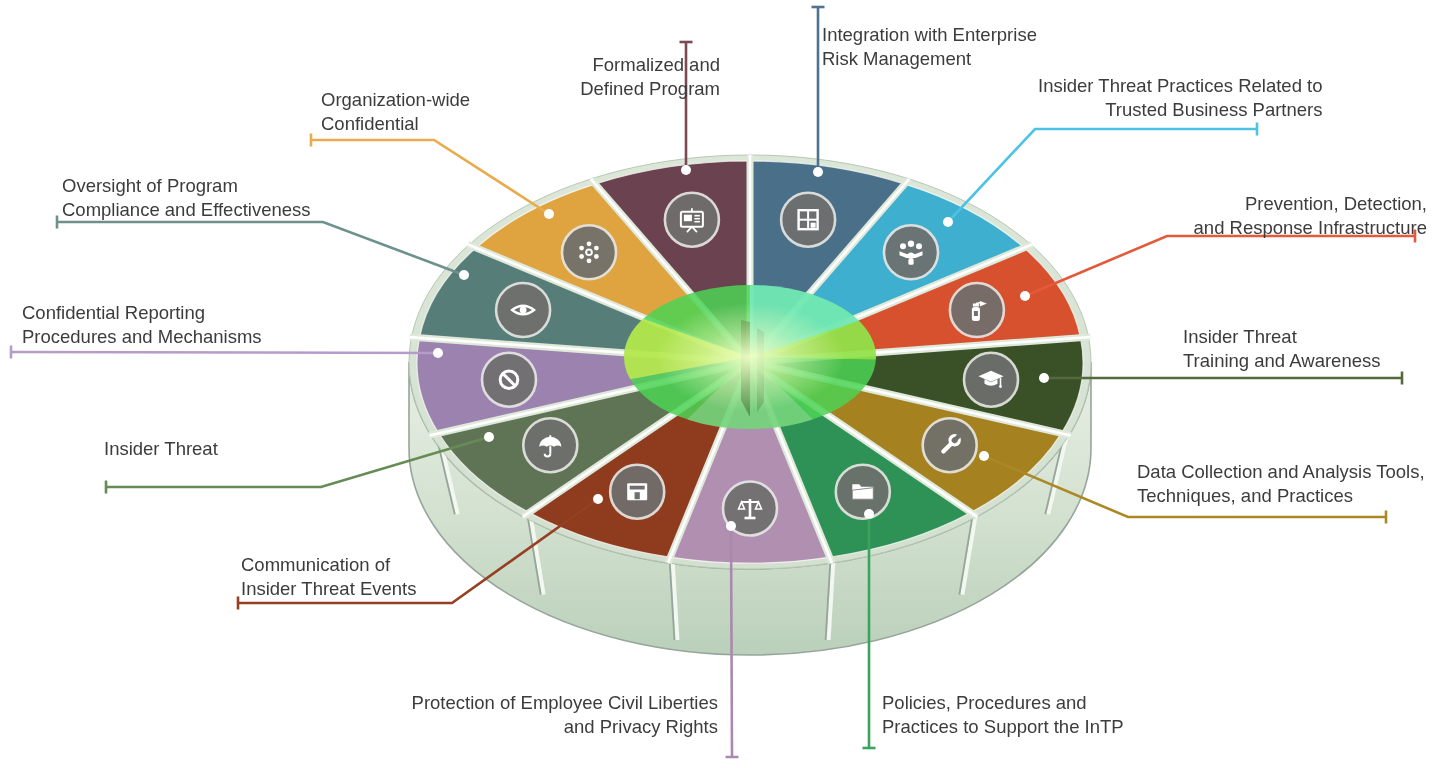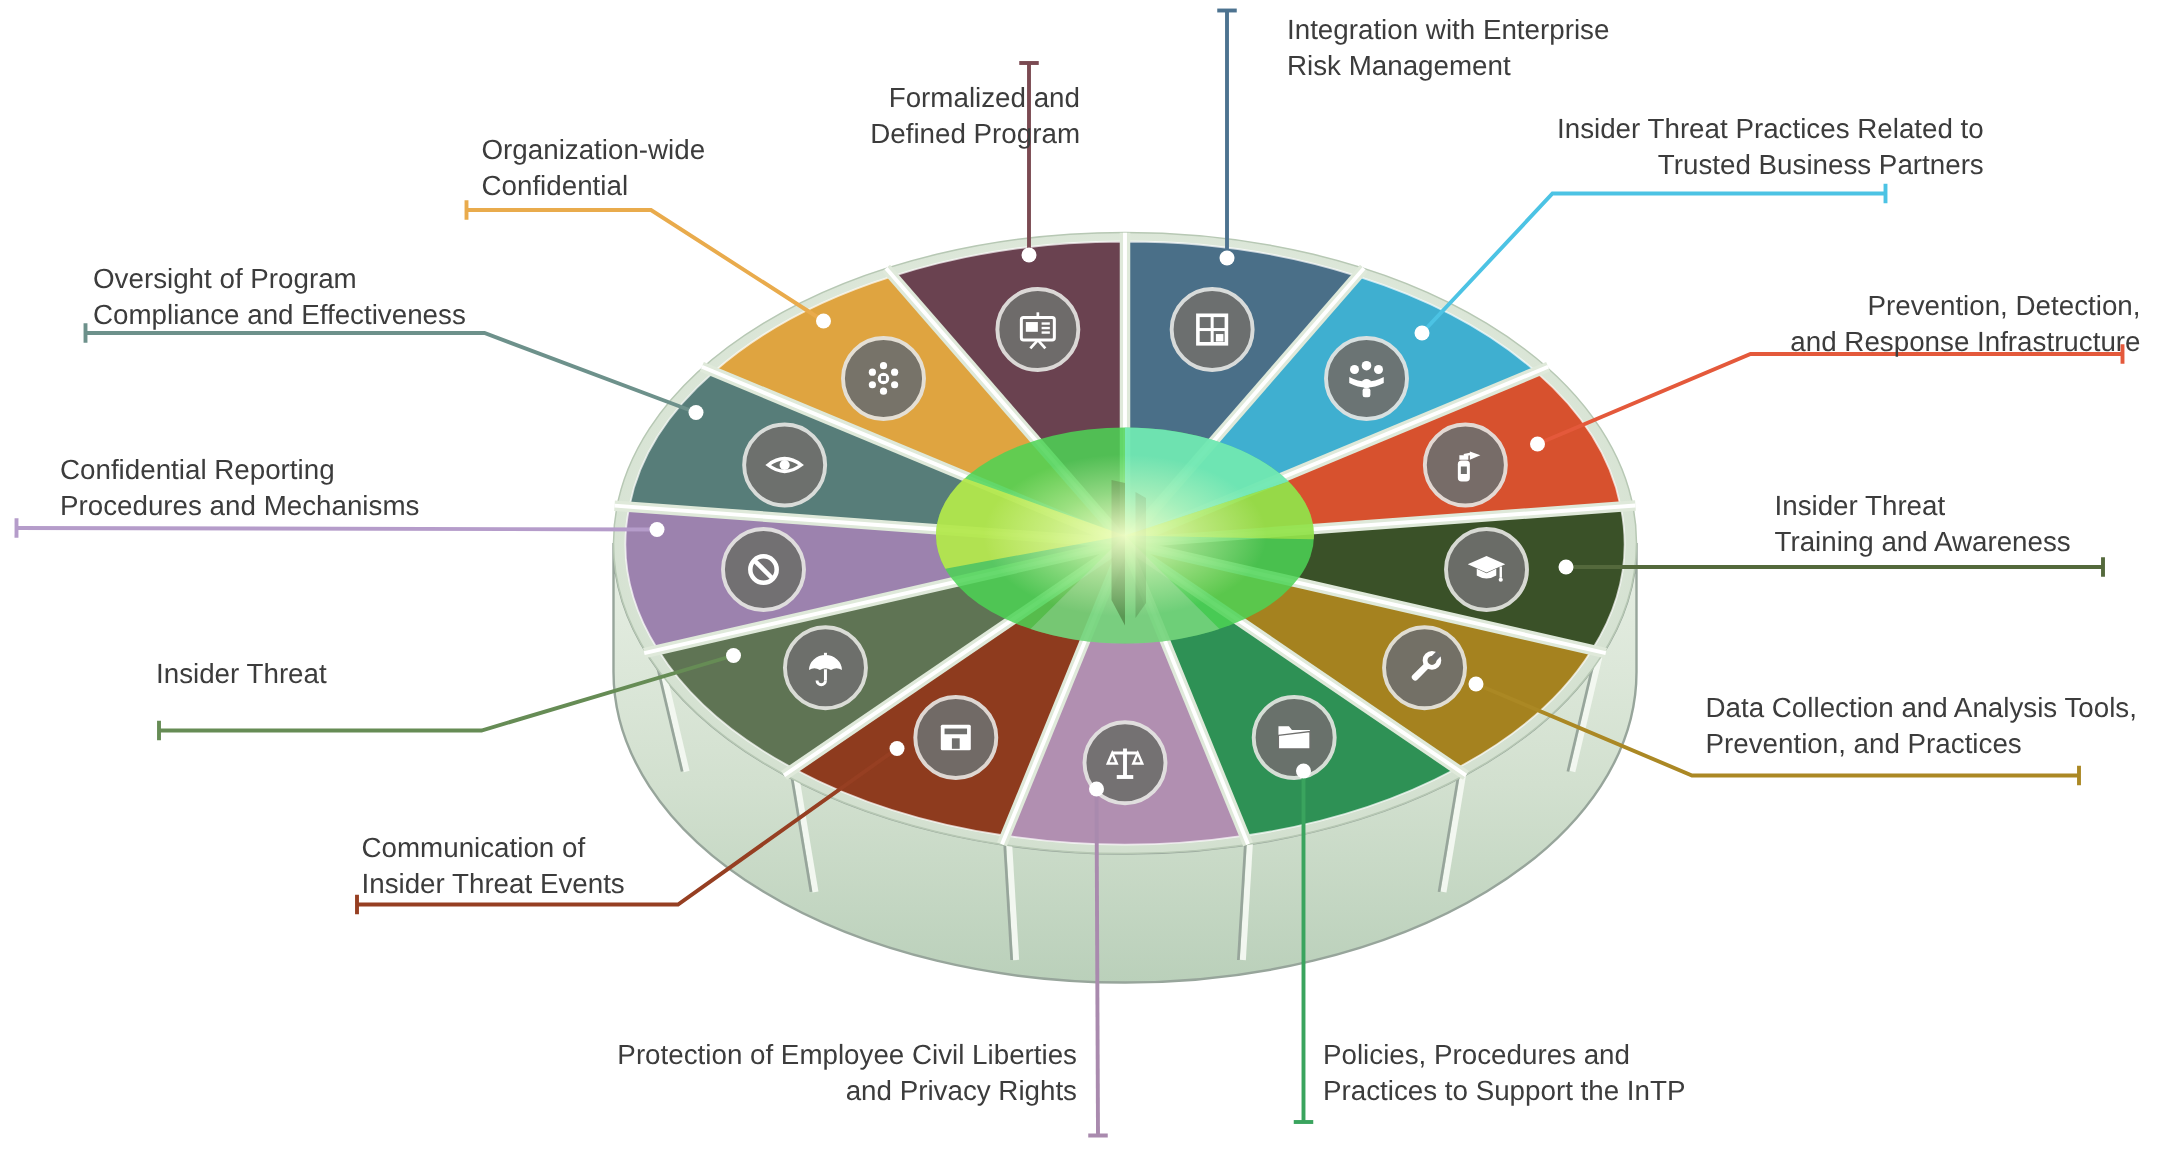--- a/index.html
+++ b/index.html
@@ -228,56 +228,56 @@
       <circle cx="464" cy="275" r="5" fill="#ffffff"></circle>
       <polyline points="311,140 434,140 549,214" fill="none" stroke="#e9ab4c" stroke-width="2.6"></polyline>
       <line x1="311" y1="146.5" x2="311" y2="133.5" stroke="#e9ab4c" stroke-width="2.6"></line>
       <circle cx="549" cy="214" r="5" fill="#ffffff"></circle>
     </svg>
   <div id="labels">
       <div class="seg-label align-right" style="left: 720px; top: 53px;">
         <div>Formalized and</div>
         <div>Defined Program</div>
       </div>
-      <div class="seg-label" style="left: 822px; top: 8px; margin-left: 36px;">
+      <div class="seg-label" style="left: 822px; top: 23px;">
         <div>Integration with Enterprise</div>
         <div>Risk Management</div>
       </div>
       <div class="seg-label" style="left: 1038px; top: 74px; text-align: right;">
         <div>Insider Threat Practices Related to</div>
         <div>Trusted Business Partners</div>
       </div>
       <div class="seg-label align-right" style="left: 1427px; top: 182px; margin-top: 10px;">
         <div>Prevention, Detection,</div>
         <div>and Response Infrastructure</div>
       </div>
       <div class="seg-label" style="left: 1183px; top: 325px;">
         <div>Insider Threat</div>
         <div>Training and Awareness</div>
       </div>
       <div class="seg-label" style="left: 1137px; top: 460px;">
         <div>Data Collection and Analysis Tools,</div>
-        <div>Prevention, and Practices</div>
+        <div>Techniques, and Practices</div>
       </div>
       <div class="seg-label" style="left: 882px; top: 691px;">
         <div>Policies, Procedures and</div>
         <div>Practices to Support the InTP</div>
       </div>
       <div class="seg-label align-right" style="left: 718px; top: 691px;">
         <div>Protection of Employee Civil Liberties</div>
         <div>and Privacy Rights</div>
       </div>
       <div class="seg-label" style="left: 241px; top: 553px;">
         <div>Communication of</div>
         <div>Insider Threat Events</div>
       </div>
       <div class="seg-label" style="left: 104px; top: 437px;">
         <div>Insider Threat</div>
       </div>
-      <div class="seg-label" style="left: 40px; top: 301px;">
+      <div class="seg-label" style="left: 22px; top: 301px;">
         <div>Confidential Reporting</div>
         <div>Procedures and Mechanisms</div>
       </div>
       <div class="seg-label" style="left: 62px; top: 174px;">
         <div>Oversight of Program</div>
         <div>Compliance and Effectiveness</div>
       </div>
       <div class="seg-label" style="left: 321px; top: 88px;">
         <div>Organization-wide</div>
         <div>Confidential</div>

